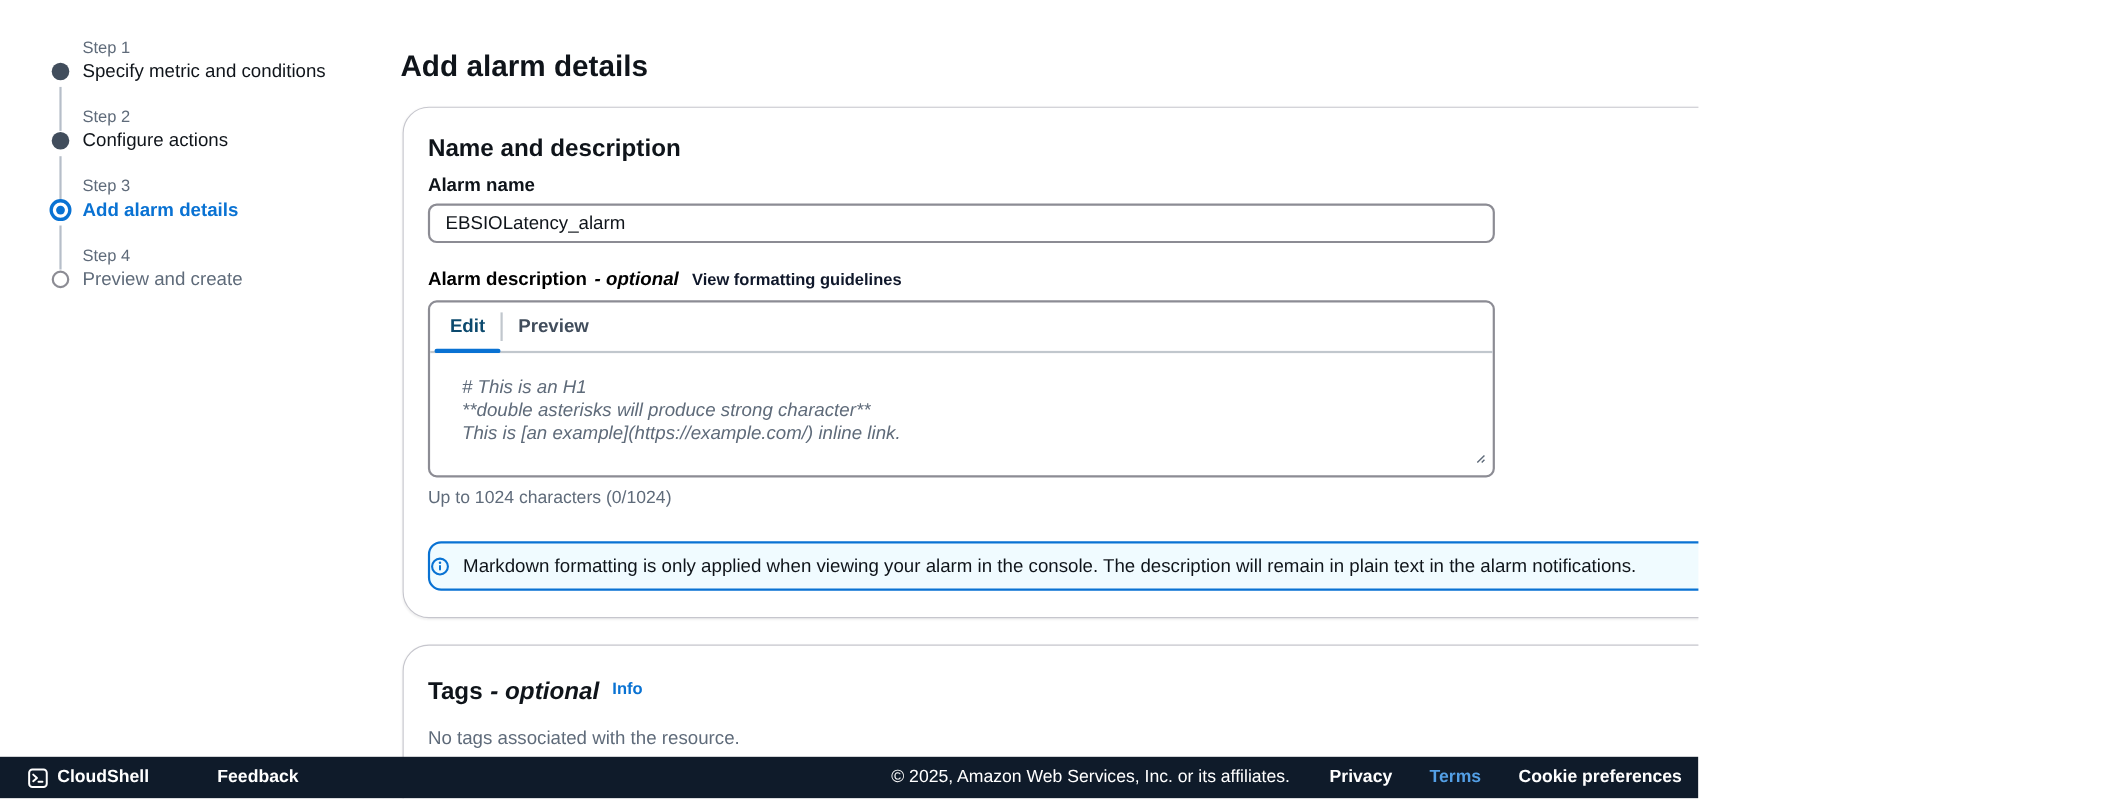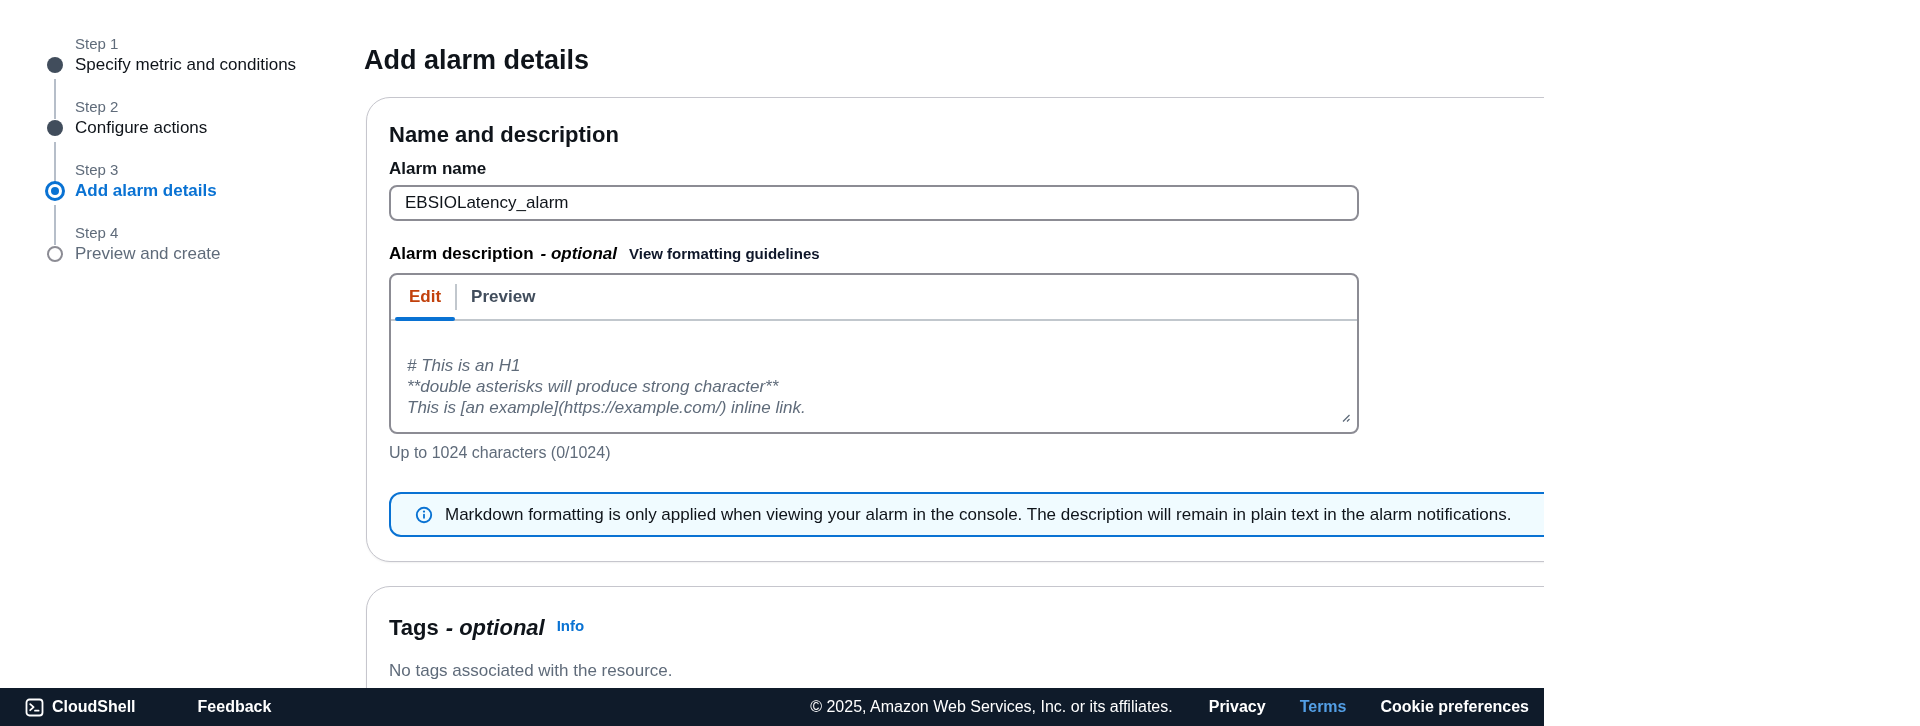--- a/index.html
+++ b/index.html
@@ -36,34 +36,34 @@
                 border:2px solid #8c8c94; border-radius:8px; padding:0 14px; font-size:17px; color:#0f141a;
                 font-family:inherit; background:#fff; }
 
   .desc-label-row { margin-top:24px; display:flex; align-items:baseline; }
   .desc-label { font-size:17px; line-height:18px; font-weight:700; color:#000000; }
   .inline-link { font-size:15px; font-weight:700; color:#0f172a; margin-left:12px; text-decoration:none; cursor:pointer; }
 
   .editor { box-sizing:border-box; margin-top:10px; width:970px; border:2px solid #8c8c94; border-radius:8px; background:#fff; overflow:hidden; }
   .tabstrip { display:flex; align-items:center; height:44px; border-bottom:2px solid #c1c7cd; }
   .tab { position:relative; height:44px; display:flex; align-items:center; padding:0 14px; font-size:17px; font-weight:700; cursor:pointer; }
-  .tab--edit { margin-left:4px; color:#c2410c; }
+  .tab--edit { margin-left:4px; color:#0c4a6e; }
   .tab--preview { color:#414d5c; }
   .tab-indicator { position:absolute; left:0; right:0; bottom:-2px; height:4px; background:#0972d3; border-radius:2px; }
   .tab-separator { width:2px; height:26px; background:#c1c7cd; }
   .editor-body { position:relative; }
   .editor textarea { display:block; box-sizing:border-box; width:100%; height:111px; border:none; outline:none; resize:none;
-                     padding:34px 16px 0; font-size:17px; line-height:21px; color:#0f141a; font-family:inherit; background:transparent; }
+                     padding:20px 16px 0; font-size:17px; line-height:21px; color:#0f141a; font-family:inherit; background:transparent;margin-left:13px; }
   .editor textarea::placeholder { color:#5f6b7a; font-style:italic; opacity:1; }
   .resize-grip { position:absolute; right:6px; bottom:5px; cursor:nwse-resize; }
 
   .char-counter { margin-top:10px; font-size:16px; line-height:18px; color:#5f6b7a; }
 
   .info-banner { box-sizing:border-box; margin-top:30px; width:1464px; height:45px; display:flex; align-items:center;
-                 border:2px solid #0972d3; border-radius:12px; background:#f0fbff; padding:0 24px; }
+                 border:2px solid #0972d3; border-radius:12px; background:#f0fbff; padding:0 0; }
   .info-banner .banner-text { font-size:17px; color:#0f141a; margin-left:12px; }
 
   .card--tags { padding-top:28px; height:170px; }
   .tags-head { display:flex; align-items:baseline; }
   .tags-empty { margin-top:20px; font-size:17px; color:#5f6b7a; }
   .info-mini-link { position:relative; top:-4px; font-size:15px; font-weight:700; color:#0972d3; margin-left:12px; cursor:pointer; }
 
   
   .footer { position:absolute; left:0; right:0; bottom:0; height:38px; background:#0f1b2a; color:#fff;
             display:flex; align-items:center; padding:0 15px 0 25px; box-sizing:border-box; font-size:16px;gap:14px; }

